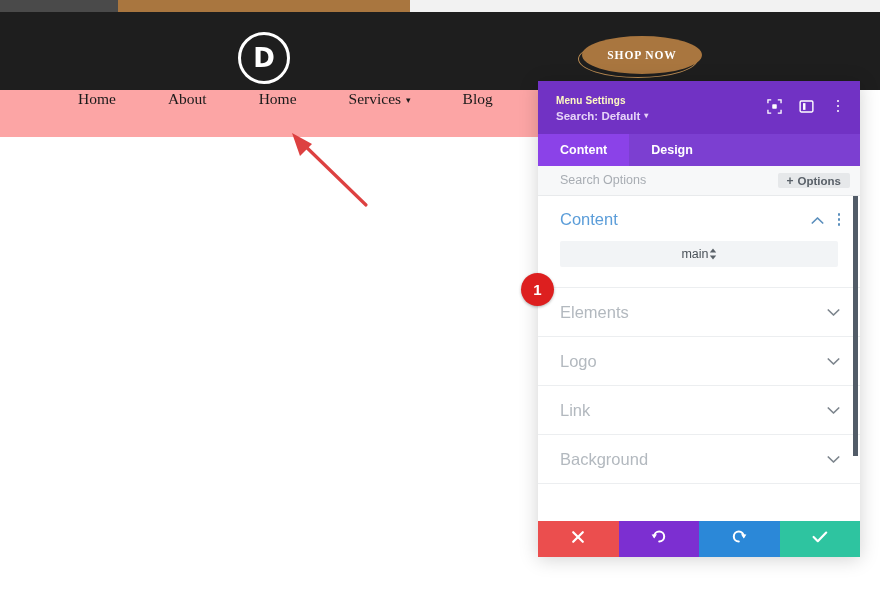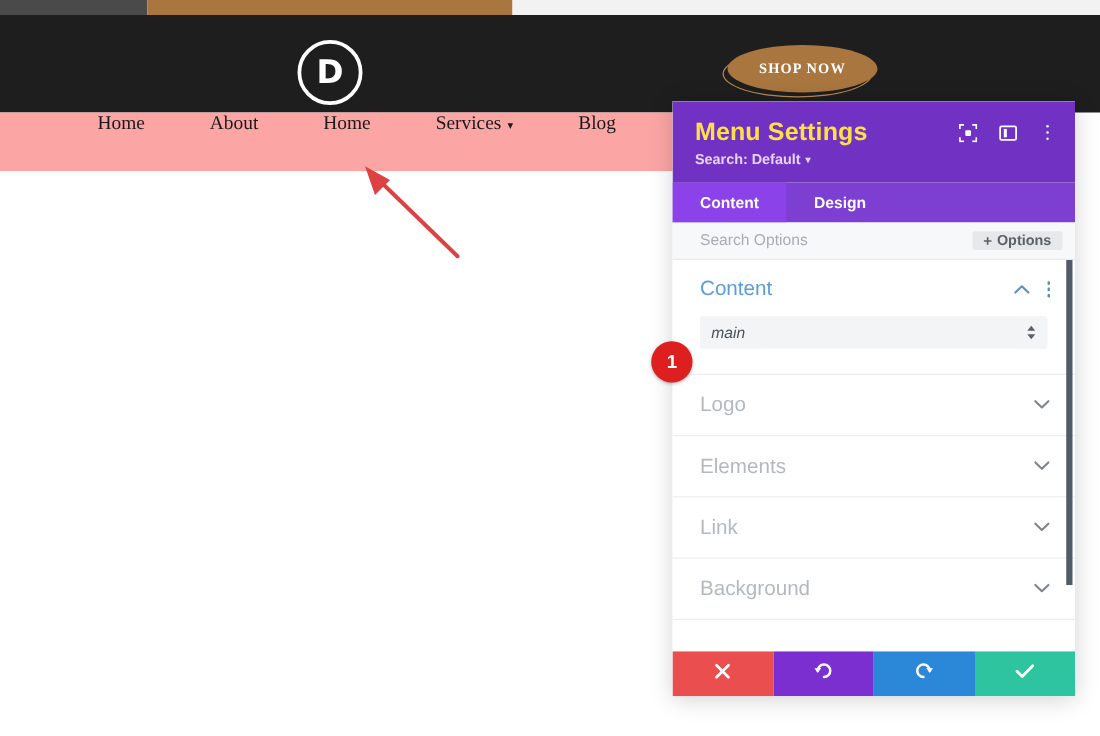--- a/index.html
+++ b/index.html
@@ -76,21 +76,21 @@
   .panel {
     position: absolute; left: 538px; top: 81px;
     width: 322px; height: 476px;
     background: #ffffff;
     box-shadow: 0 2px 18px rgba(0,0,0,0.18);
     display: flex; flex-direction: column;
     overflow: hidden;
   }
 
   .panel-header { background: #6c2eb9; background: #7132c4; padding: 14px 18px 12px 18px; position: relative; }
-  .panel-title { color: #fde047; font-size: 20px; font-weight: 700; letter-spacing: 0.1px; }
+  .panel-title { color: #fef9c3; font-size: 10px; font-weight: 700; letter-spacing: 0.1px; }
   .panel-preset { color: #e6d3f7; font-size: 11.5px; font-weight: 600; margin-top: 4px; display: flex; align-items: center; gap: 4px; }
   .preset-caret { font-size: 8px; line-height: 1; }
   .header-icons { position: absolute; right: 14px; top: 17px; display: flex; align-items: center; gap: 16px; }
   .hicon { width: 16px; height: 16px; display: flex; align-items: center; justify-content: center; }
   .dots-v { display: flex; flex-direction: column; gap: 2.5px; align-items: center; }
   .dots-v i { width: 2.5px; height: 2.5px; background: #ffffff; border-radius: 50%; display: block; }
 
   .panel-tabs { display: flex; background: #7c3fd1; height: 32px; }
   .panel-tab {
     display: flex; align-items: center; justify-content: center;
@@ -119,22 +119,22 @@
   }
   .sec-open-title { color: #5b9dd9; font-size: 16.5px; font-weight: 400; }
   .sec-head-icons { display: flex; align-items: center; gap: 14px; }
   .dots-v-blue { display: flex; flex-direction: column; gap: 2.5px; align-items: center; }
   .dots-v-blue i { width: 2.5px; height: 2.5px; background: #5b8fbd; border-radius: 50%; display: block; }
 
   .field-block { padding: 4px 22px 20px 22px; border-bottom: 1px solid #eceef0; }
   .field-label { color: #303a43; font-size: 12px; font-weight: 700; margin-bottom: 8px; }
   .select-box {
     background: #f2f4f6; border: none; height: 26px; border-radius: 2px;
-    display: flex; align-items: center; justify-content: space-between;
-    padding: 0 9px; position: relative; font-style: italic;
+    display: flex; align-items: center; justify-content: center;
+    padding: 0 9px; position: relative;
   }
   .select-val { color: #4a5259; font-size: 12.5px; }
   .select-arrows { display: flex; flex-direction: column; align-items: center; gap: 2px; }
 
   .sec-collapsed {
     display: flex; align-items: center; justify-content: space-between;
     padding: 0 20px 0 22px; height: 49px;
     border-bottom: 1px solid #eceef0;
   }
   .sec-collapsed-title { color: #b3b9bf; font-size: 16.5px; font-weight: 400; }
@@ -299,30 +299,30 @@
           <span class="select-arrows">
             <svg width="8" height="12" viewBox="0 0 8 12">
               <polygon points="4,0.6 7.2,4.6 0.8,4.6" fill="#5a6168"></polygon>
               <polygon points="4,11.4 7.2,7.4 0.8,7.4" fill="#5a6168"></polygon>
             </svg>
           </span>
         </div>
       </div>
 
       <div class="sec-collapsed">
-        <span class="sec-collapsed-title">Logo</span>
+        <span class="sec-collapsed-title">Elements</span>
         <span>
           <svg width="13" height="9" viewBox="0 0 13 9">
             <path d="M1.3 2 L6.5 7 L11.7 2" fill="none" stroke="#7d858d" stroke-width="1.7" stroke-linecap="round" stroke-linejoin="round"></path>
           </svg>
         </span>
       </div>
 
       <div class="sec-collapsed">
-        <span class="sec-collapsed-title">Elements</span>
+        <span class="sec-collapsed-title">Logo</span>
         <span>
           <svg width="13" height="9" viewBox="0 0 13 9">
             <path d="M1.3 2 L6.5 7 L11.7 2" fill="none" stroke="#7d858d" stroke-width="1.7" stroke-linecap="round" stroke-linejoin="round"></path>
           </svg>
         </span>
       </div>
 
       <div class="sec-collapsed">
         <span class="sec-collapsed-title">Link</span>
         <span>

